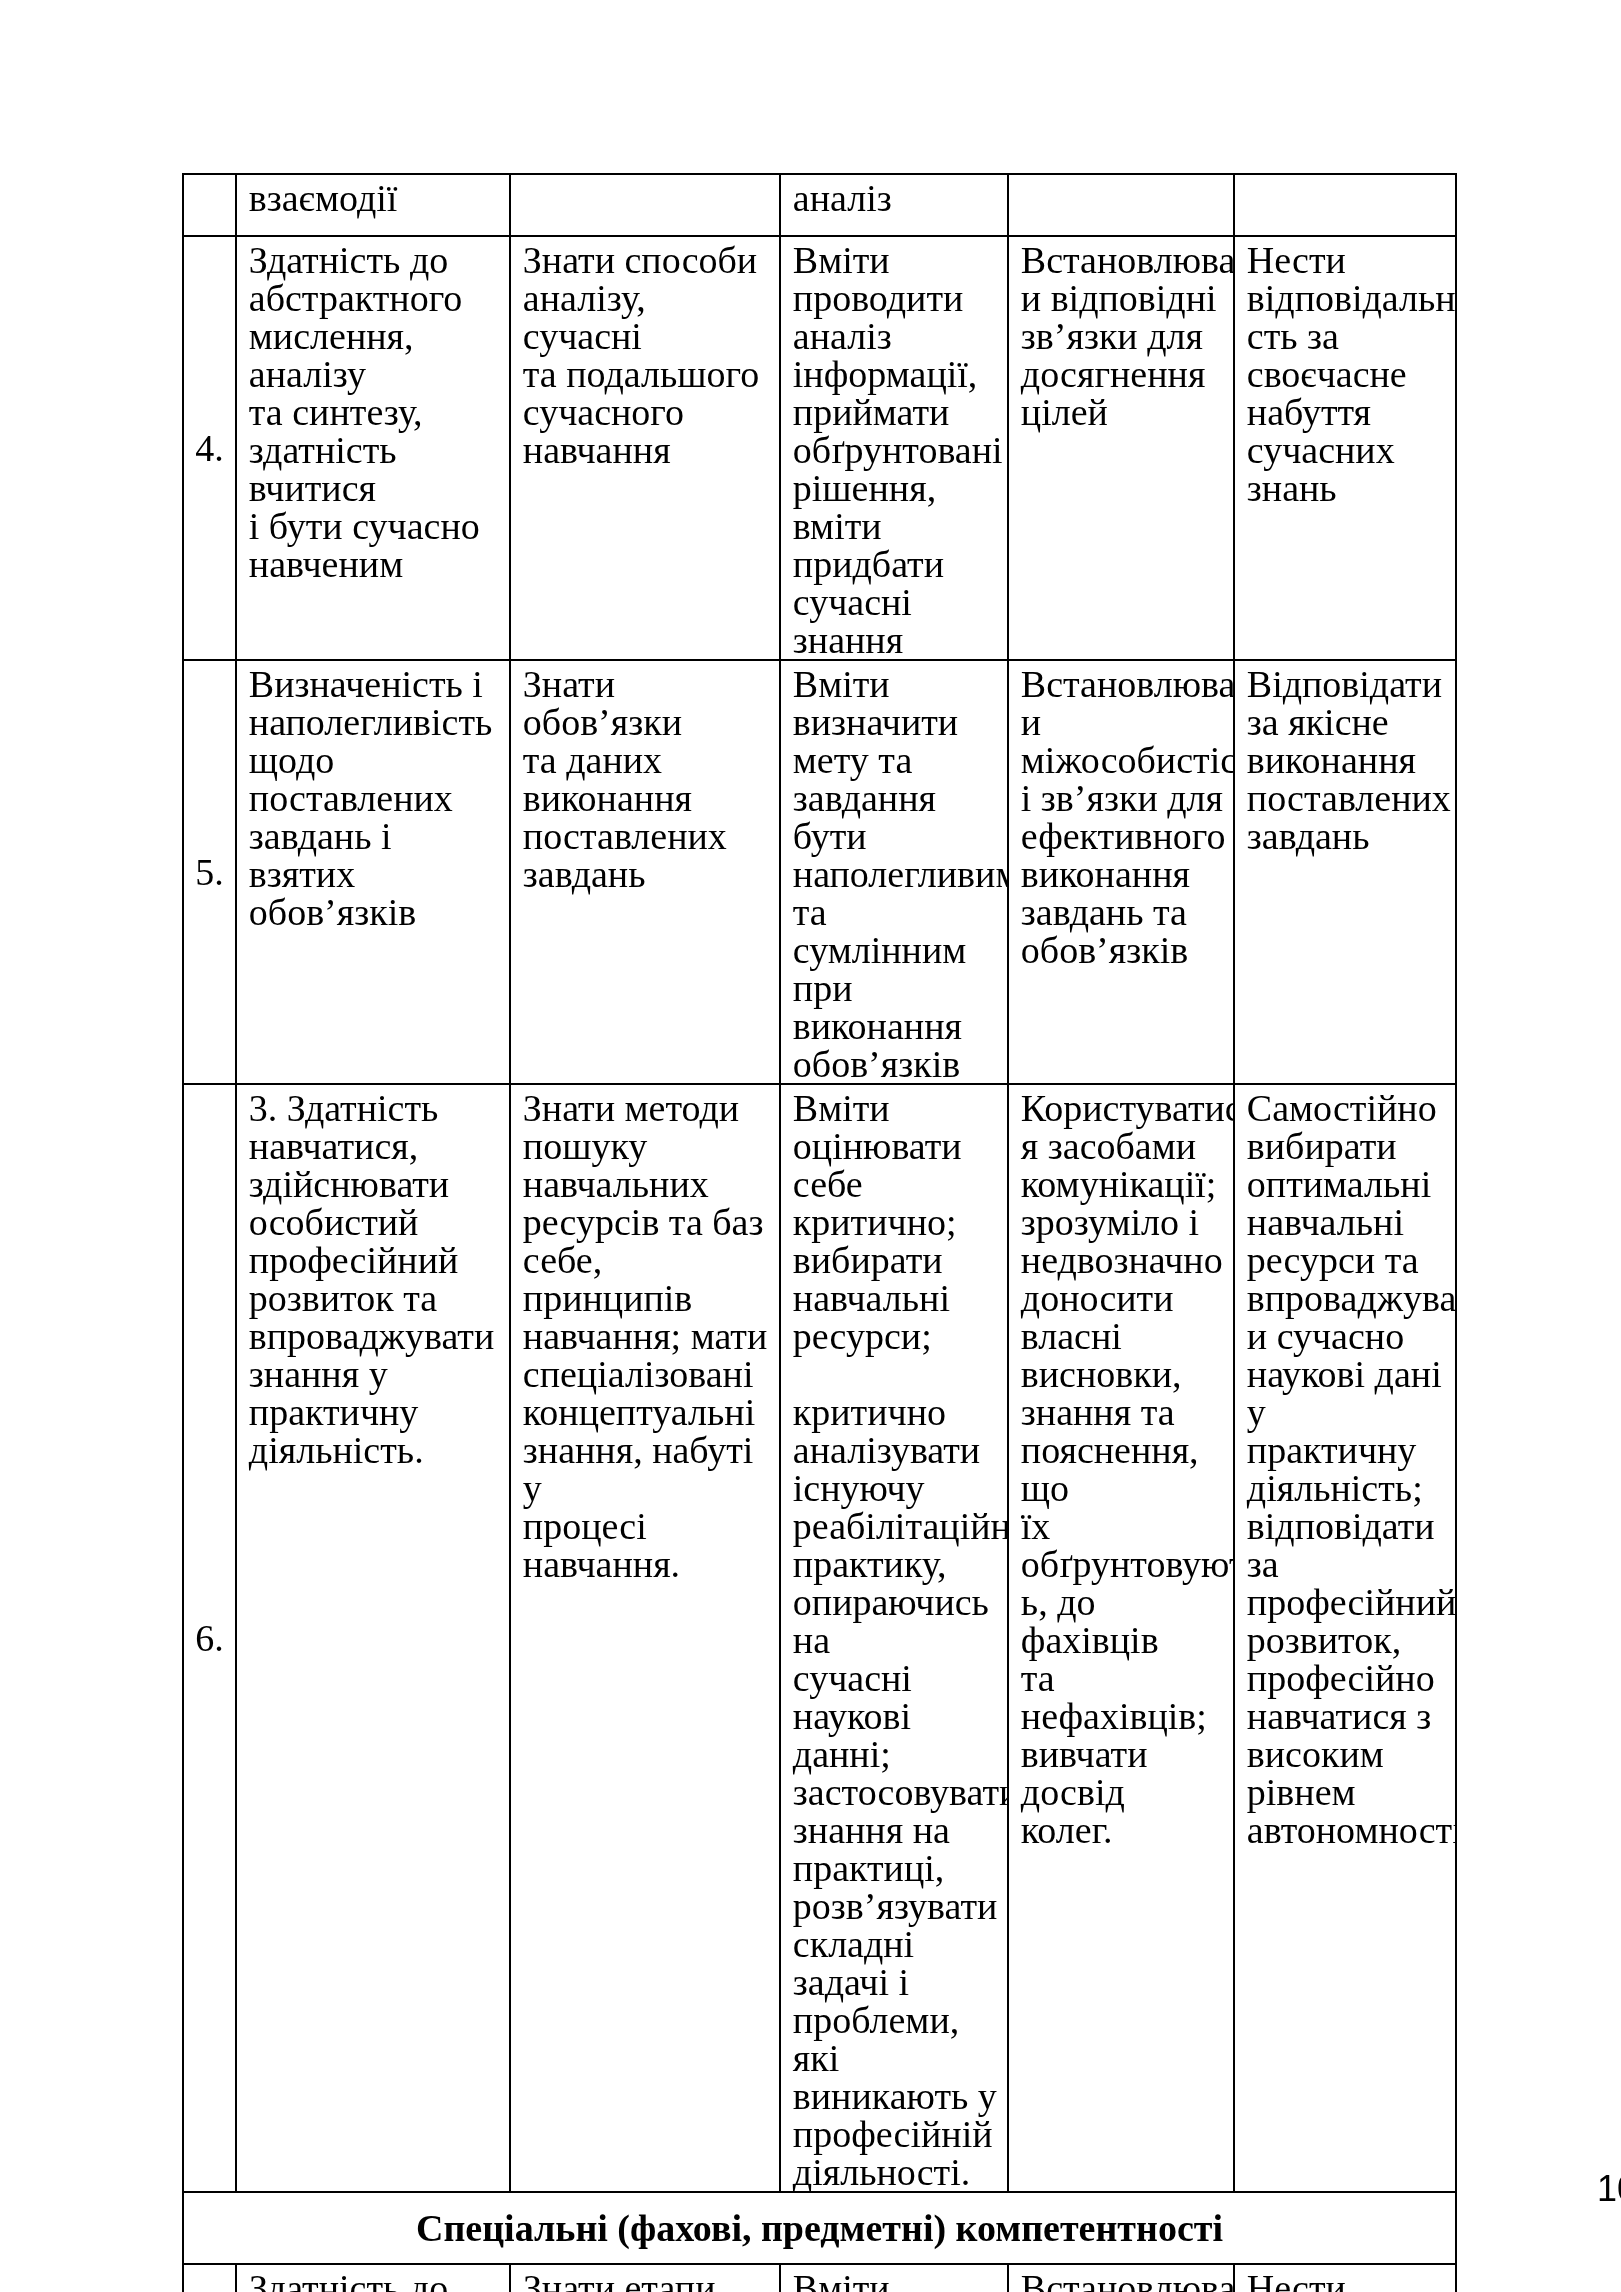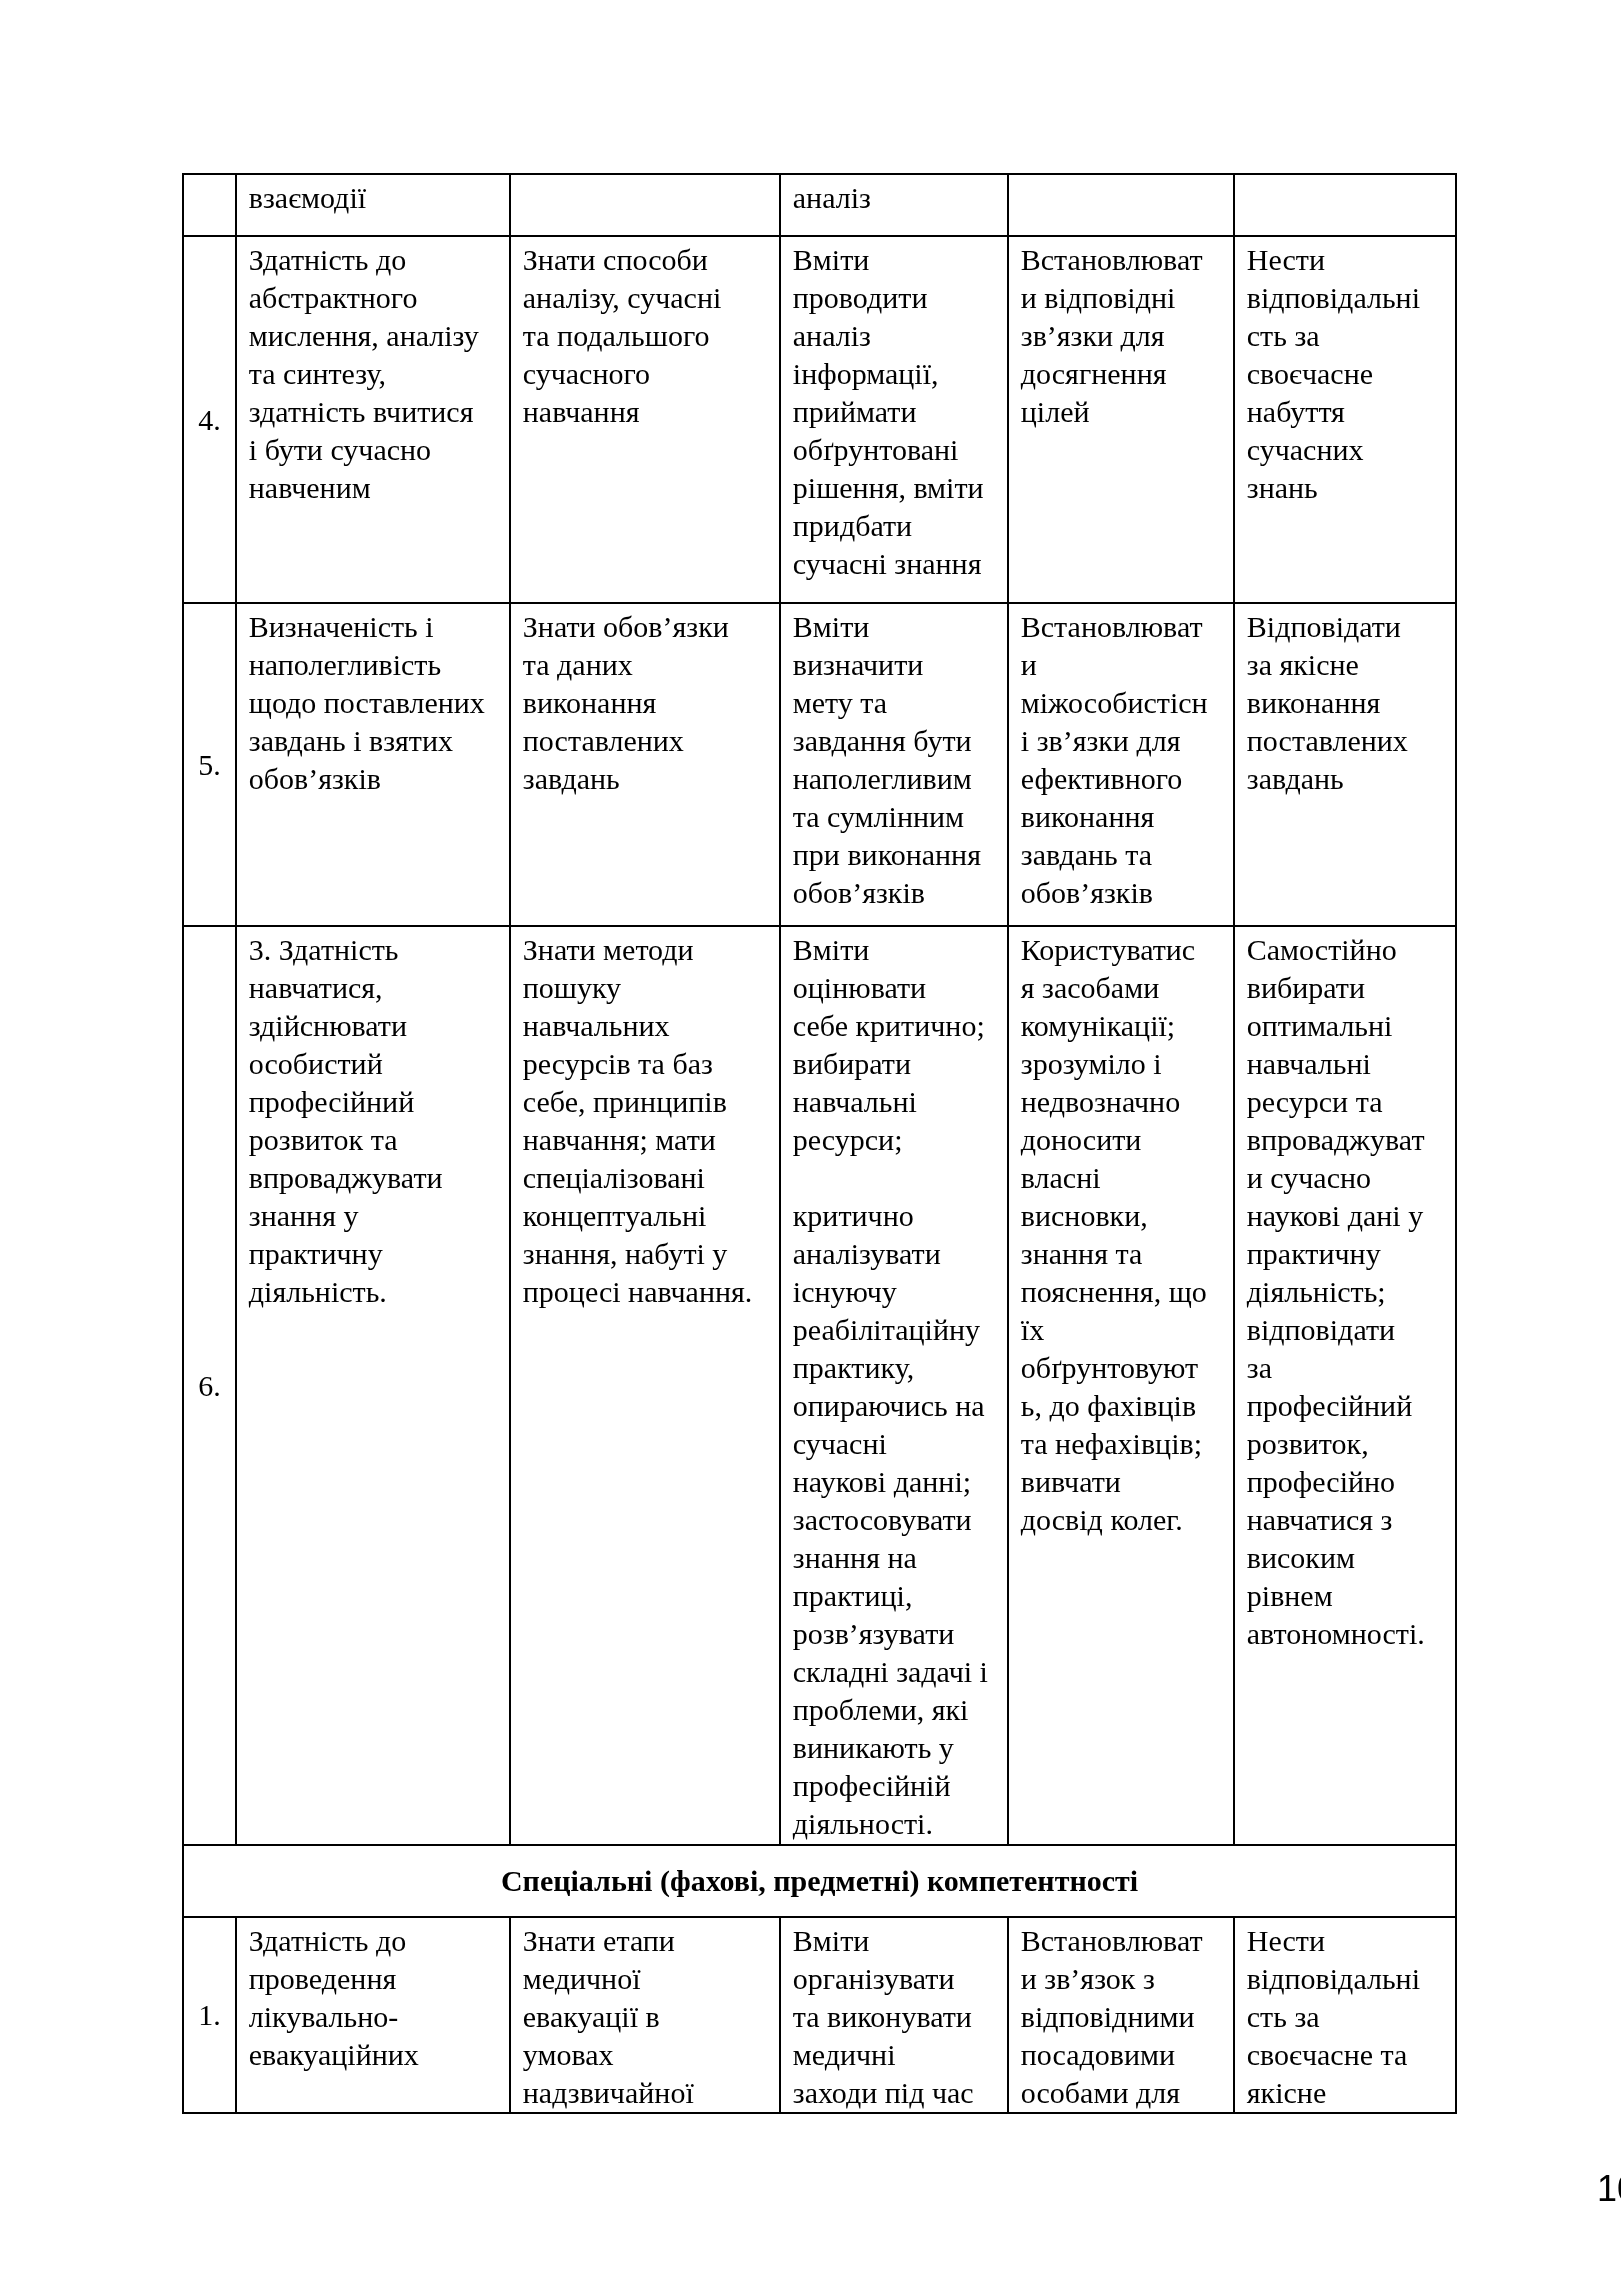--- a/index.html
+++ b/index.html
@@ -21,21 +21,21 @@
     left: 182px;
     top: 173px;
     width: 1275px;
     border-collapse: collapse;
     table-layout: fixed;
   }
   table.comp-table td {
     border: 2px solid #000000;
     vertical-align: top;
     padding: 3.9px 7.8px 0 11.8px;
-    font-size: 30px;
+    font-size: 38px;
     line-height: 38px;
     white-space: pre-line;
     overflow: hidden;
   }
   table.comp-table td.num-cell {
     text-align: center;
     vertical-align: middle;
     padding: 0 2px;
     white-space: normal;
   }

